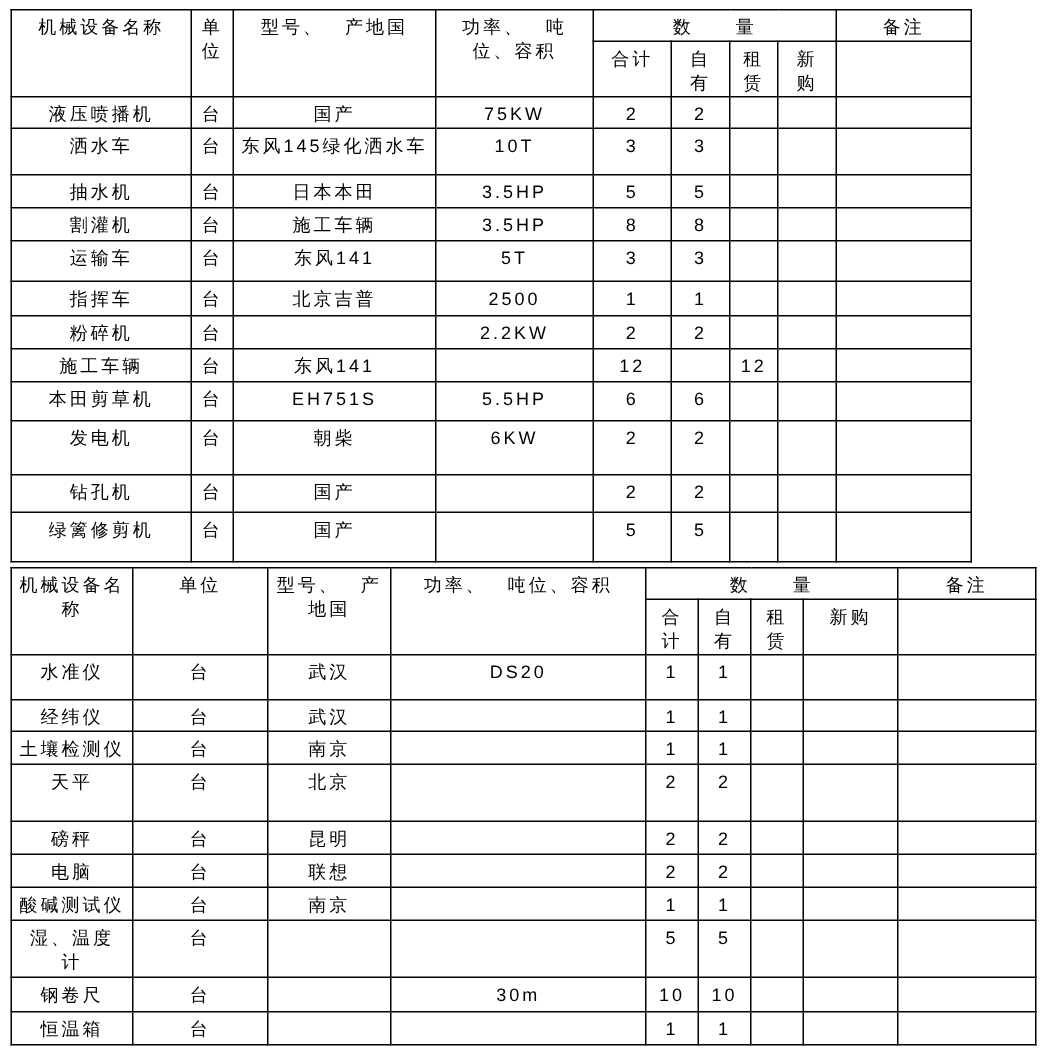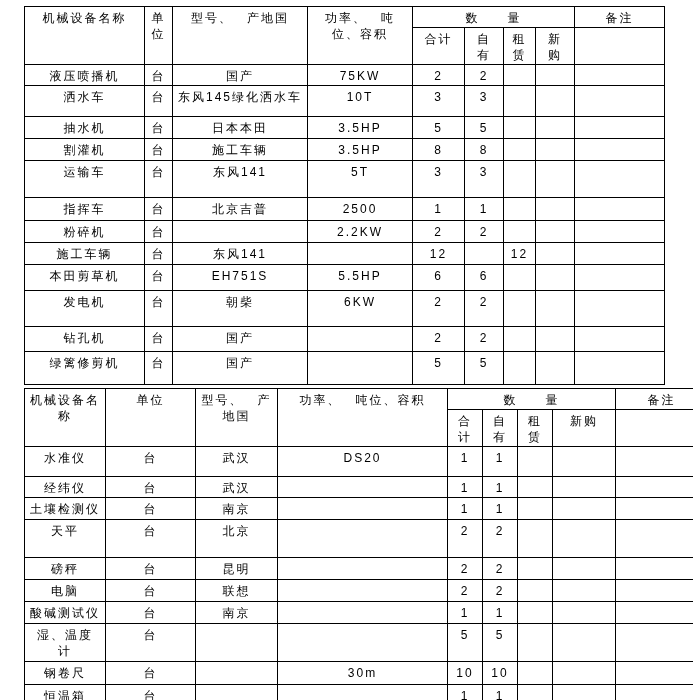--- a/index.html
+++ b/index.html
@@ -8,21 +8,21 @@
     background: #ffffff;
     width: 693px;
     height: 700px;
     font-family: "Liberation Sans", sans-serif;
     font-size: 12px;
     color: #000000;
   }
   table {
     border-collapse: collapse;
     table-layout: fixed;
-    margin-left: 24px;
+    margin-left: 7px;
   }
   #t1 { margin-top: 6px; width: 640px; }
   #t2 { margin-top: 3px; width: 684px; }
   td {
     border: 1px solid #000000;
     text-align: center;
     vertical-align: top;
     padding: 3px 2px 1px 2px;
     white-space: pre-line;
     letter-spacing: 2px;
@@ -39,21 +39,21 @@
   #t2 col.c4{width:170px} #t2 col.c5{width:35px} #t2 col.c6{width:35px}
   #t2 col.c7{width:35px} #t2 col.c8{width:63px} #t2 col.c9{width:92px}
   
   #t1 thead tr.hr1{height:19px} #t1 thead tr.hr2{height:37px}
   #t2 thead tr.hr1{height:20px} #t2 thead tr.hr2{height:37px}
   
   #t1 tbody tr:nth-child(1){height:21px}
   #t1 tbody tr:nth-child(2){height:31px}
   #t1 tbody tr:nth-child(3){height:22px}
   #t1 tbody tr:nth-child(4){height:22px}
-  #t1 tbody tr:nth-child(5){height:37px}
+  #t1 tbody tr:nth-child(5){height:27px}
   #t1 tbody tr:nth-child(6){height:23px}
   #t1 tbody tr:nth-child(7){height:22px}
   #t1 tbody tr:nth-child(8){height:22px}
   #t1 tbody tr:nth-child(9){height:26px}
   #t1 tbody tr:nth-child(10){height:36px}
   #t1 tbody tr:nth-child(11){height:25px}
   #t1 tbody tr:nth-child(12){height:33px}
   
   #t2 tbody tr:nth-child(1){height:30px}
   #t2 tbody tr:nth-child(2){height:21px}

